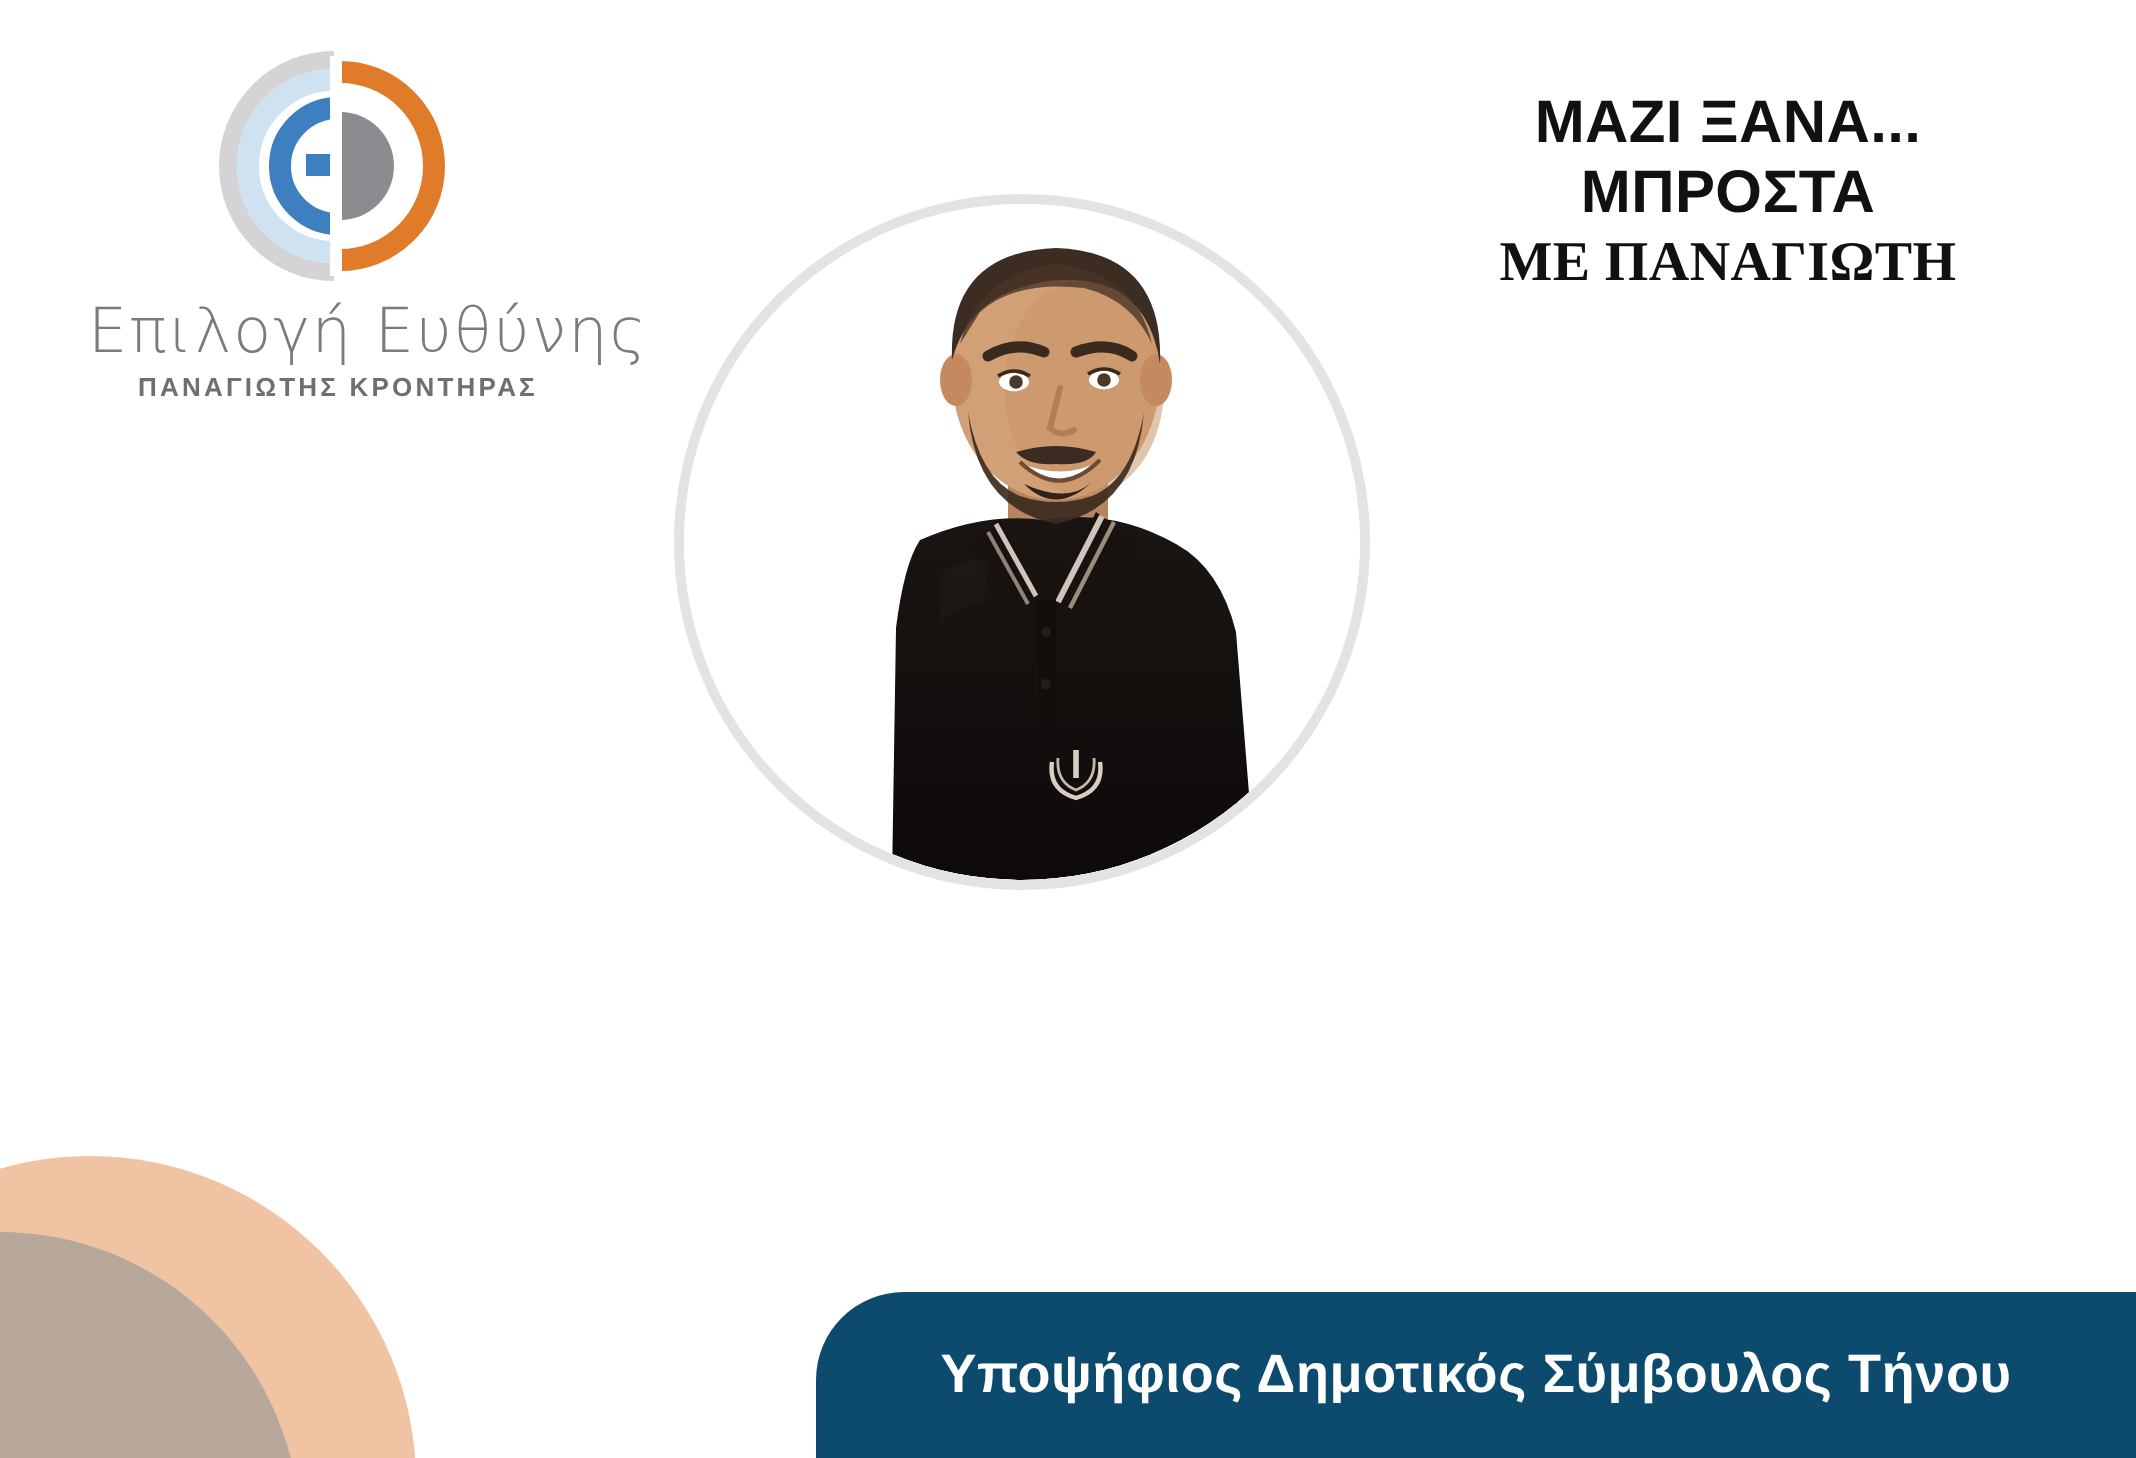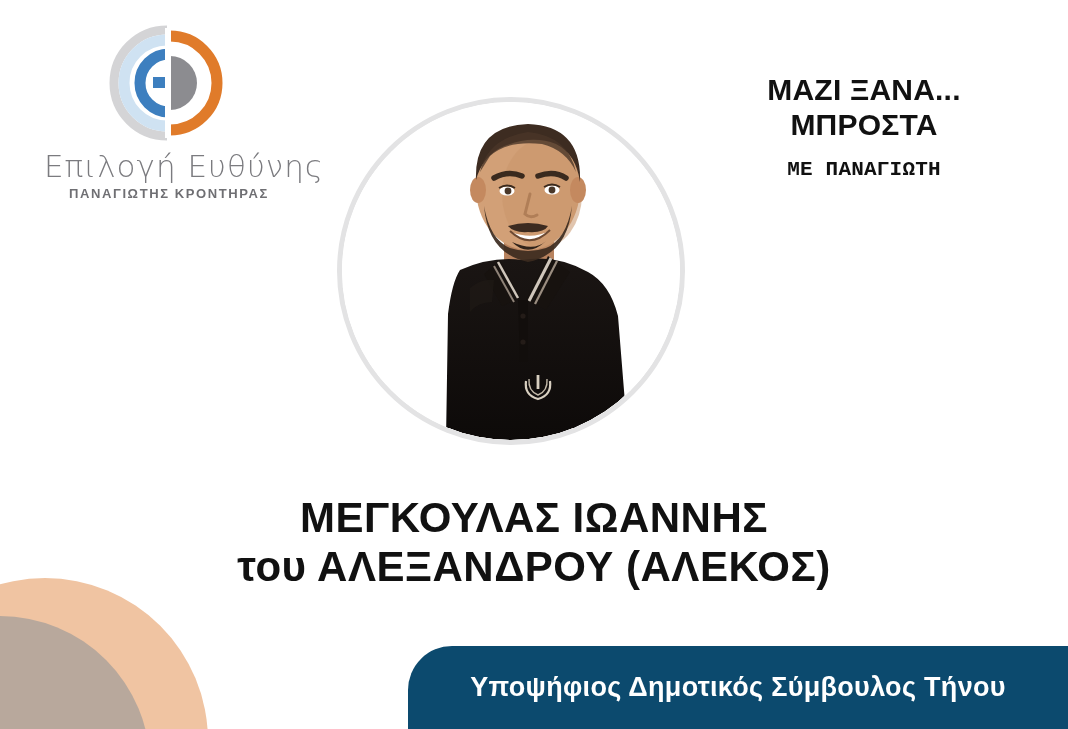--- a/index.html
+++ b/index.html
@@ -84,26 +84,25 @@
     width: 300px;
     text-align: center;
     color: #111111;
   }
   .slogan-main {
     font-family: "Liberation Sans", sans-serif;
     font-size: 30px;
     font-weight: 700;
     line-height: 1.18;
     letter-spacing: 0.2px;
-    margin-top: 28px;
   }
   .slogan-sub {
-    margin-top: 14px;
-    font-family: Liberation Mono, monospace;
-    font-size: 21px;
+    margin-top: 0;
+    font-family: Liberation Serif, serif;
+    font-size: 28px;
     font-weight: 700;
     line-height: 1.22;
     letter-spacing: 0.2px;
   }
 
   
   .portrait-wrap {
     position: absolute;
     left: 316px;
     top: 76px;
@@ -316,22 +315,18 @@
                      Q224 138 204 146
                      Q186 152 168 146
                      Q148 138 142 104 Z" fill="#3c2b20" opacity="0.92"></path>
             <path d="M170 140 Q186 156 204 139 Q192 150 170 140 Z" fill="#31231a"></path>
           </g>
         </svg>
       </div>
     </div>
   </div>
 
-  <div class="name-block">
-    <div class="name-line1">ΜΕΓΚΟΥΛΑΣ ΙΩΑΝΝΗΣ</div>
-    <div class="name-line2">του ΑΛΕΞΑΝΔΡΟΥ (ΑΛΕΚΟΣ)</div>
-  </div>
 
   <div class="role-banner">
     <span class="role-banner-text">Υποψήφιος Δημοτικός Σύμβουλος Τήνου</span>
   </div>
 
 </div>
 
 </body></html>

